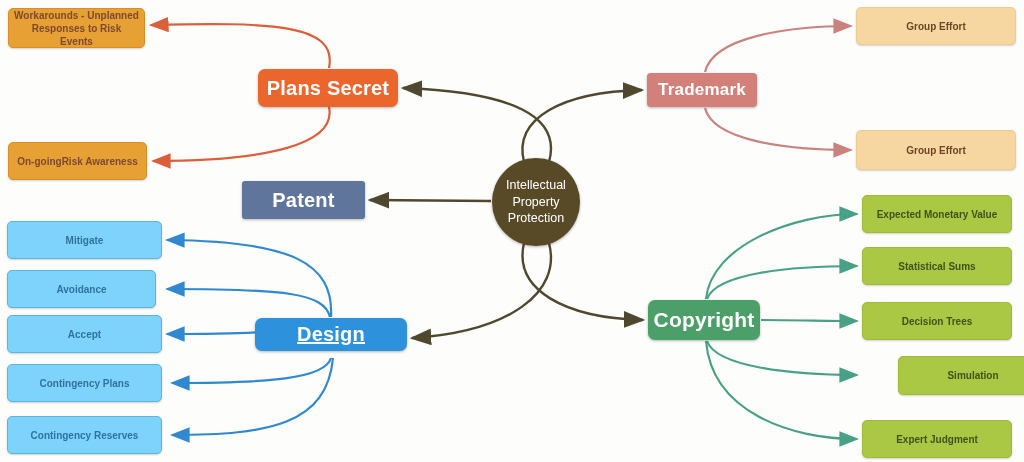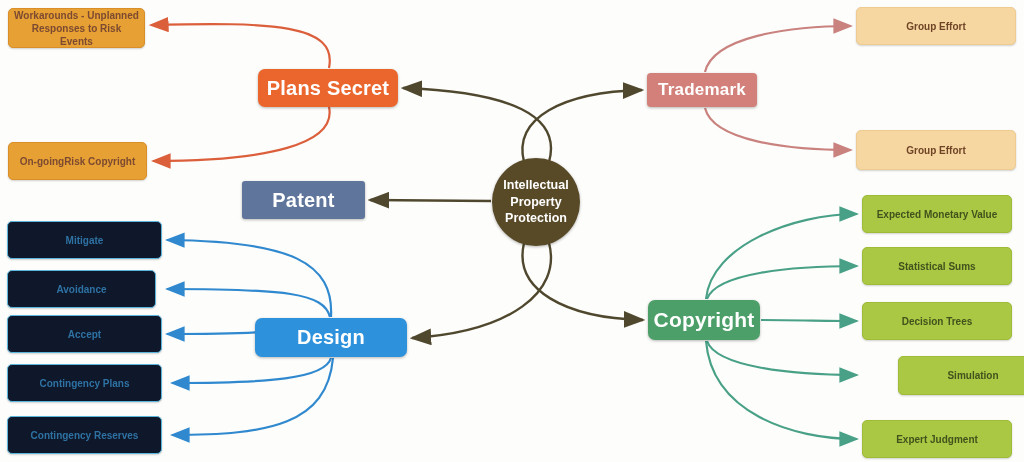--- a/index.html
+++ b/index.html
@@ -12,32 +12,32 @@
   }
   .child{
     font-size:10px;border-radius:5px;padding:2px 5px;line-height:1.3;
     box-shadow:0 1px 2px rgba(0,0,0,.18);
   }
   .main{
     color:#fff;font-size:20px;border-radius:7px;letter-spacing:.2px;
     box-shadow:0 1px 3px rgba(0,0,0,.28);
   }
   .orange-child{background:#E7A033;color:#7C4A31;border:1px solid #D98E28;}
-  .blue-child{background:#0f172a;color:#2E72A3;border:1px solid #5AB6DD;}
+  .blue-child{background:#7dd3fc;color:#2E72A3;border:1px solid #5AB6DD;}
   .peach-child{background:#F6D7A1;color:#6F4426;border:1px solid #EECB90;}
   .lime-child{background:#ABC844;color:#42521C;border:1px solid #9FBC39;}
   .pre{white-space:pre-line;}
   .ts-main{left:258px;top:69px;width:140px;height:38px;background:#EA662C;}
   .patent-main{left:242px;top:181px;width:123px;height:38px;background:#60759B;border-radius:3px;}
-  .design-main{left:255px;top:318px;width:152px;height:39px;background:#2D91DC;}
+  .design-main{left:255px;top:318px;width:152px;height:33px;background:#2D91DC;text-decoration:underline;}
   .tm-main{left:647px;top:73px;width:110px;height:34px;background:#D3807A;border-radius:4px;font-size:17px;}
   .cr-main{left:648px;top:300px;width:112px;height:40px;background:#4C9F68;font-size:21px;}
   .center-node{
     left:492px;top:158px;width:88px;height:88px;border-radius:50%;
-    background:#594A27;color:#fff;font-size:12.5px;font-weight:bold;
+    background:#594A27;color:#fff;font-size:12.5px;font-weight:normal;
     line-height:1.35;padding:0 9px;box-shadow:0 1px 3px rgba(0,0,0,.3);
   }
   .n-workarounds{left:8px;top:8px;width:137px;height:40px;}
   .n-ongoing{left:8px;top:142px;width:139px;height:38px;}
   .n-mitigate{left:7px;top:221px;width:155px;height:38px;}
   .n-avoidance{left:7px;top:270px;width:149px;height:38px;}
   .n-accept{left:7px;top:315px;width:155px;height:38px;}
   .n-cplans{left:7px;top:364px;width:155px;height:38px;}
   .n-creserves{left:7px;top:416px;width:155px;height:38px;}
   .n-ge1{left:856px;top:7px;width:160px;height:38px;}
@@ -110,21 +110,21 @@
   <div class="node center-node">Intellectual Property Protection</div>
 
   <div class="node main ts-main">Plans Secret</div>
   <div class="node main patent-main">Patent</div>
   <div class="node main design-main">Design</div>
   <div class="node main tm-main">Trademark</div>
   <div class="node main cr-main">Copyright</div>
 
   <div class="node child orange-child pre n-workarounds">Workarounds - Unplanned
 Responses to Risk Events</div>
-  <div class="node child orange-child n-ongoing">On-goingRisk Copyright</div>
+  <div class="node child orange-child n-ongoing">On-goingRisk Awareness</div>
 
   <div class="node child blue-child n-mitigate">Mitigate</div>
   <div class="node child blue-child n-avoidance">Avoidance</div>
   <div class="node child blue-child n-accept">Accept</div>
   <div class="node child blue-child n-cplans">Contingency Plans</div>
   <div class="node child blue-child n-creserves">Contingency Reserves</div>
 
   <div class="node child peach-child n-ge1">Group Effort</div>
   <div class="node child peach-child n-ge2">Group Effort</div>
 

